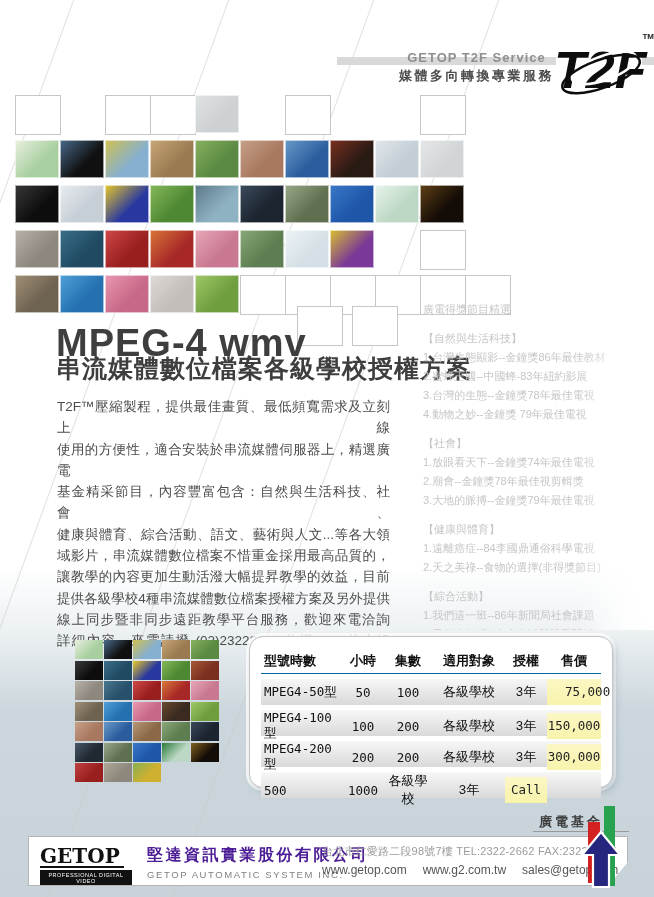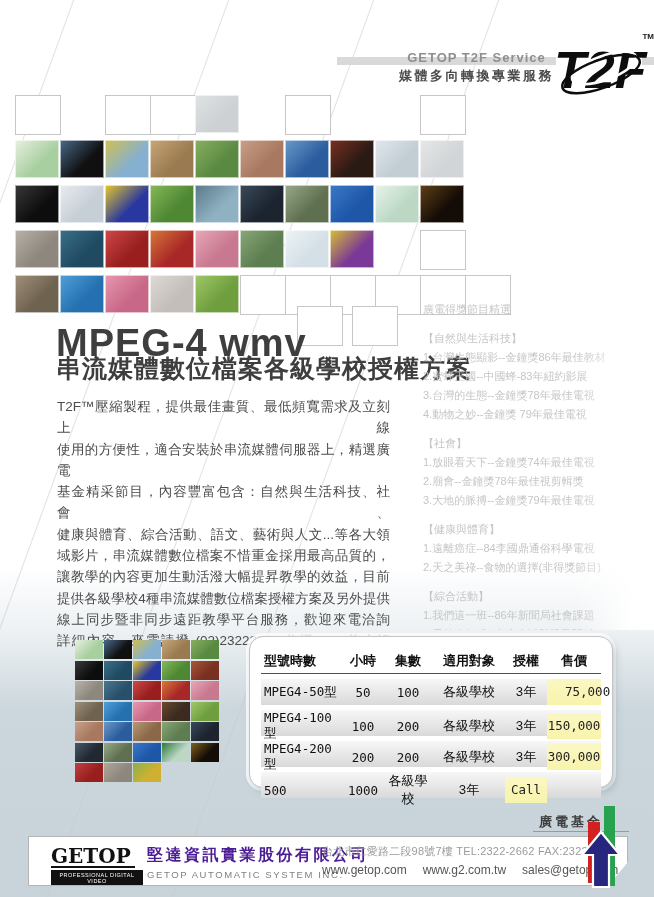--- a/index.html
+++ b/index.html
@@ -46,21 +46,21 @@
   .drow .tc.cjk{font-family:Liberation Mono, monospace;font-size:13px;}
   .drow .tc.price{background:linear-gradient(#fbf7c4,#f3ecA0);height:26px;line-height:26px;color:#222;}
   
   .ctile{position:absolute;width:28px;height:19px;}
   
   .fund-label{position:absolute;left:539px;top:813px;font-size:13px;font-weight:bold;color:#3c3c3c;letter-spacing:3px;}
   .fund-line{position:absolute;left:533px;top:831px;width:96px;height:1px;background:#9a9a9a;}
   .footbar{position:absolute;left:28px;top:836px;width:600px;height:50px;background:#fff;
     border:1px solid #b5b5b5;box-sizing:border-box;
     clip-path:polygon(0 0,100% 0,100% 52%,calc(100% - 20px) 100%,0 100%);}
-  .glogo{position:absolute;left:22px;top:9px;width:94px;}
+  .glogo{position:absolute;left:11px;top:9px;width:94px;}
   .gtext{font-family:"DejaVu Serif",serif;font-weight:bold;font-size:20px;color:#111;
     letter-spacing:0;line-height:20px;border-bottom:2px solid #111;display:inline-block;padding-right:4px;}
   .gsub{margin-top:2px;background:#111;color:#fff;font-size:5.5px;letter-spacing:.5px;
     text-align:center;padding:1.5px 0;width:92px;}
   .co{position:absolute;left:118px;top:8px;}
   .co-zh{font-size:16px;color:#4c1d95;letter-spacing:2.5px;font-weight:bold;}
   .co-en{font-size:9.5px;color:#808080;letter-spacing:1.6px;margin-top:3px;}
   .contact{position:absolute;left:293px;top:7px;}
   .addr{font-size:11px;color:#9b9b9b;letter-spacing:.2px;}
   .links{display:flex;gap:16px;font-size:12px;color:#555;margin-top:4px;}

